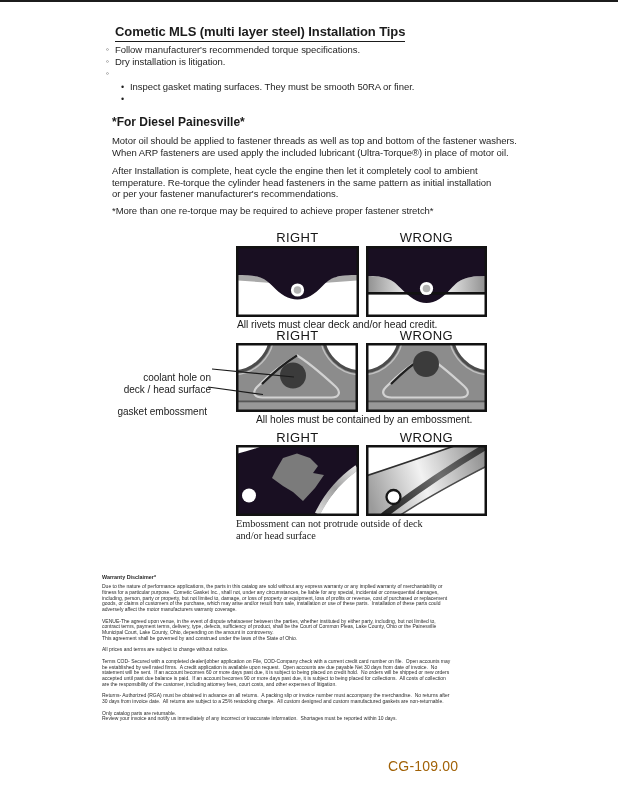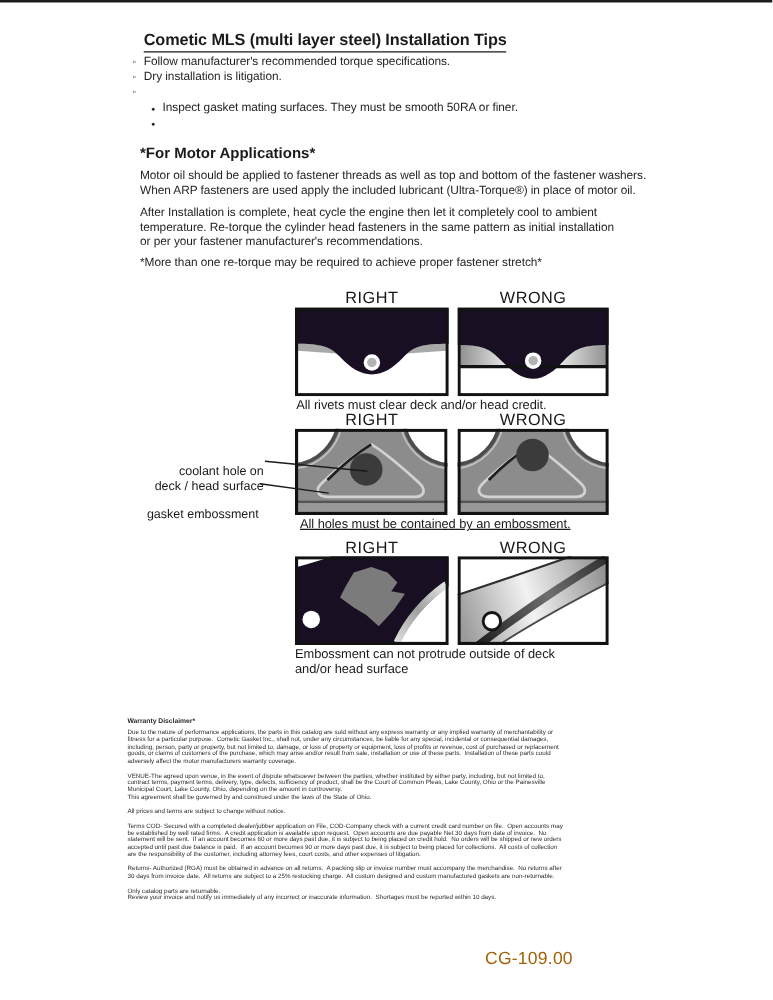--- a/index.html
+++ b/index.html
@@ -38,26 +38,26 @@
   .cap{font-size:10.3px;color:#1b1b1b;letter-spacing:-0.05px;white-space:pre-line;line-height:12px;}
 
   #p1-hdr-right,#p1-hdr-wrong{top:230px;}
   #p1-box-right{left:236px;top:246px;}
   #p1-box-wrong{left:366px;top:246px;}
   #caption-1{left:237px;top:319px;}
 
   #p2-hdr-right,#p2-hdr-wrong{top:328px;}
   #p2-box-right{left:236px;top:343px;}
   #p2-box-wrong{left:366px;top:343px;}
-  #caption-2{left:240px;top:414px;text-decoration:underline;}
+  #caption-2{left:256px;top:414px;}
 
   #p3-hdr-right,#p3-hdr-wrong{top:430px;}
   #p3-box-right{left:236px;top:445px;}
   #p3-box-wrong{left:366px;top:445px;}
-  #caption-3{left:236px;top:518px;width:230px;}
+  #caption-3{left:236px;top:518px;width:230px;font-family:Liberation Serif, serif;}
 
   .ptr-label{font-size:10px;line-height:11.5px;color:#1b1b1b;text-align:right;white-space:pre-line;margin-top:28px;}
   #label-coolant{left:99px;top:344px;width:112px;}
   #label-embossment{left:95px;top:378px;width:112px;}
   #leader-overlay{left:99px;top:340px;z-index:6;pointer-events:none;}
 
   
   #legal{left:102px;top:574px;width:428px;color:#2a2a2a;}
   #legal h2{margin:0 0 4px 0;font-size:5.4px;font-weight:bold;}
   #legal p{margin:0 0 5.6px 0;font-size:5px;line-height:5.8px;white-space:pre-wrap;}
@@ -85,21 +85,21 @@
   </div>
   <div class="tip-line sub">
     <span class="tip-marker">•</span>
     <span>Inspect gasket mating surfaces.  They must be smooth 50RA or finer.</span>
   </div>
   <div class="tip-line sub">
     <span class="tip-marker">•</span>
   </div>
 </div>
 
-<div class="abs" id="diesel-heading">*For Motor Applications*</div>
+<div class="abs" id="diesel-heading">*For Diesel Painesville*</div>
 <div class="abs para" id="diesel-p1">Motor oil should be applied to fastener threads as well as top and bottom of the fastener washers.
 When ARP fasteners are used apply the included lubricant (Ultra-Torque®) in place of motor oil.</div>
 <div class="abs para" id="diesel-p2">After Installation is complete, heat cycle the engine then let it completely cool to ambient
 temperature. Re-torque the cylinder head fasteners in the same pattern as initial installation
 or per your fastener manufacturer's recommendations.</div>
 <div class="abs para" id="diesel-p3">*More than one re-torque may be required to achieve proper fastener stretch*</div>
 
 <div class="abs hdr l" id="p1-hdr-right">RIGHT</div>
 <div class="abs hdr r" id="p1-hdr-wrong">WRONG</div>
 

